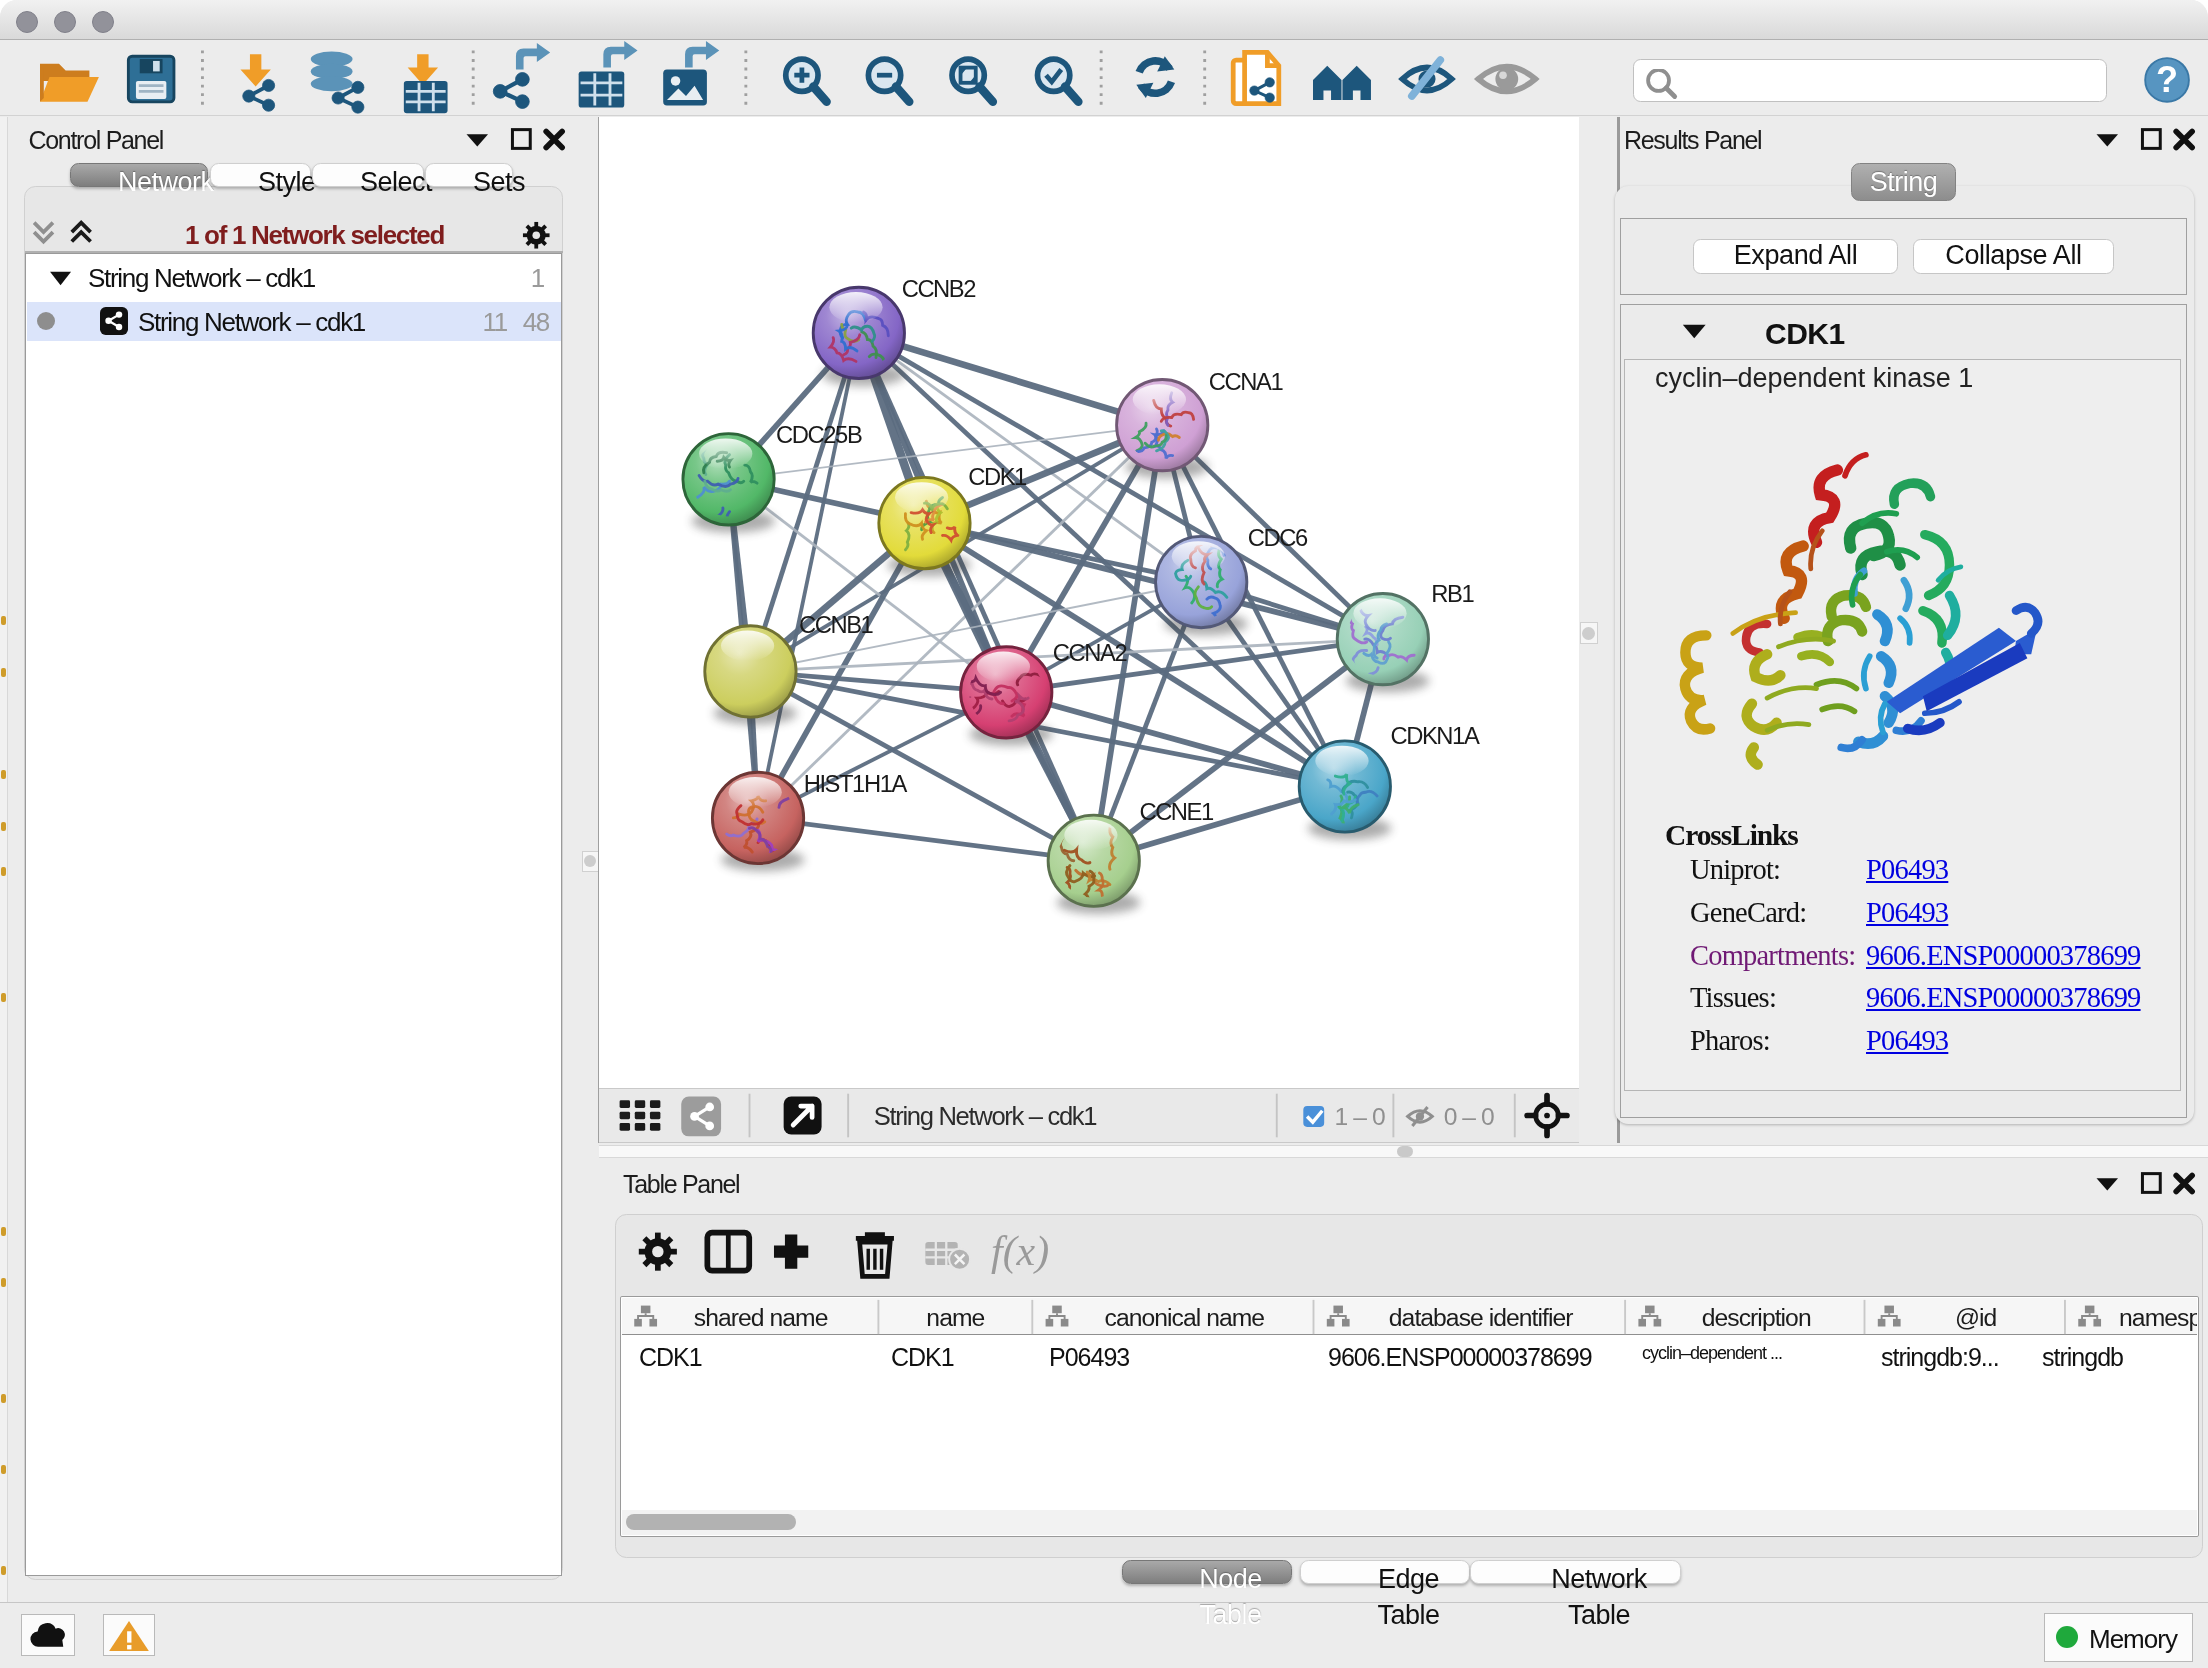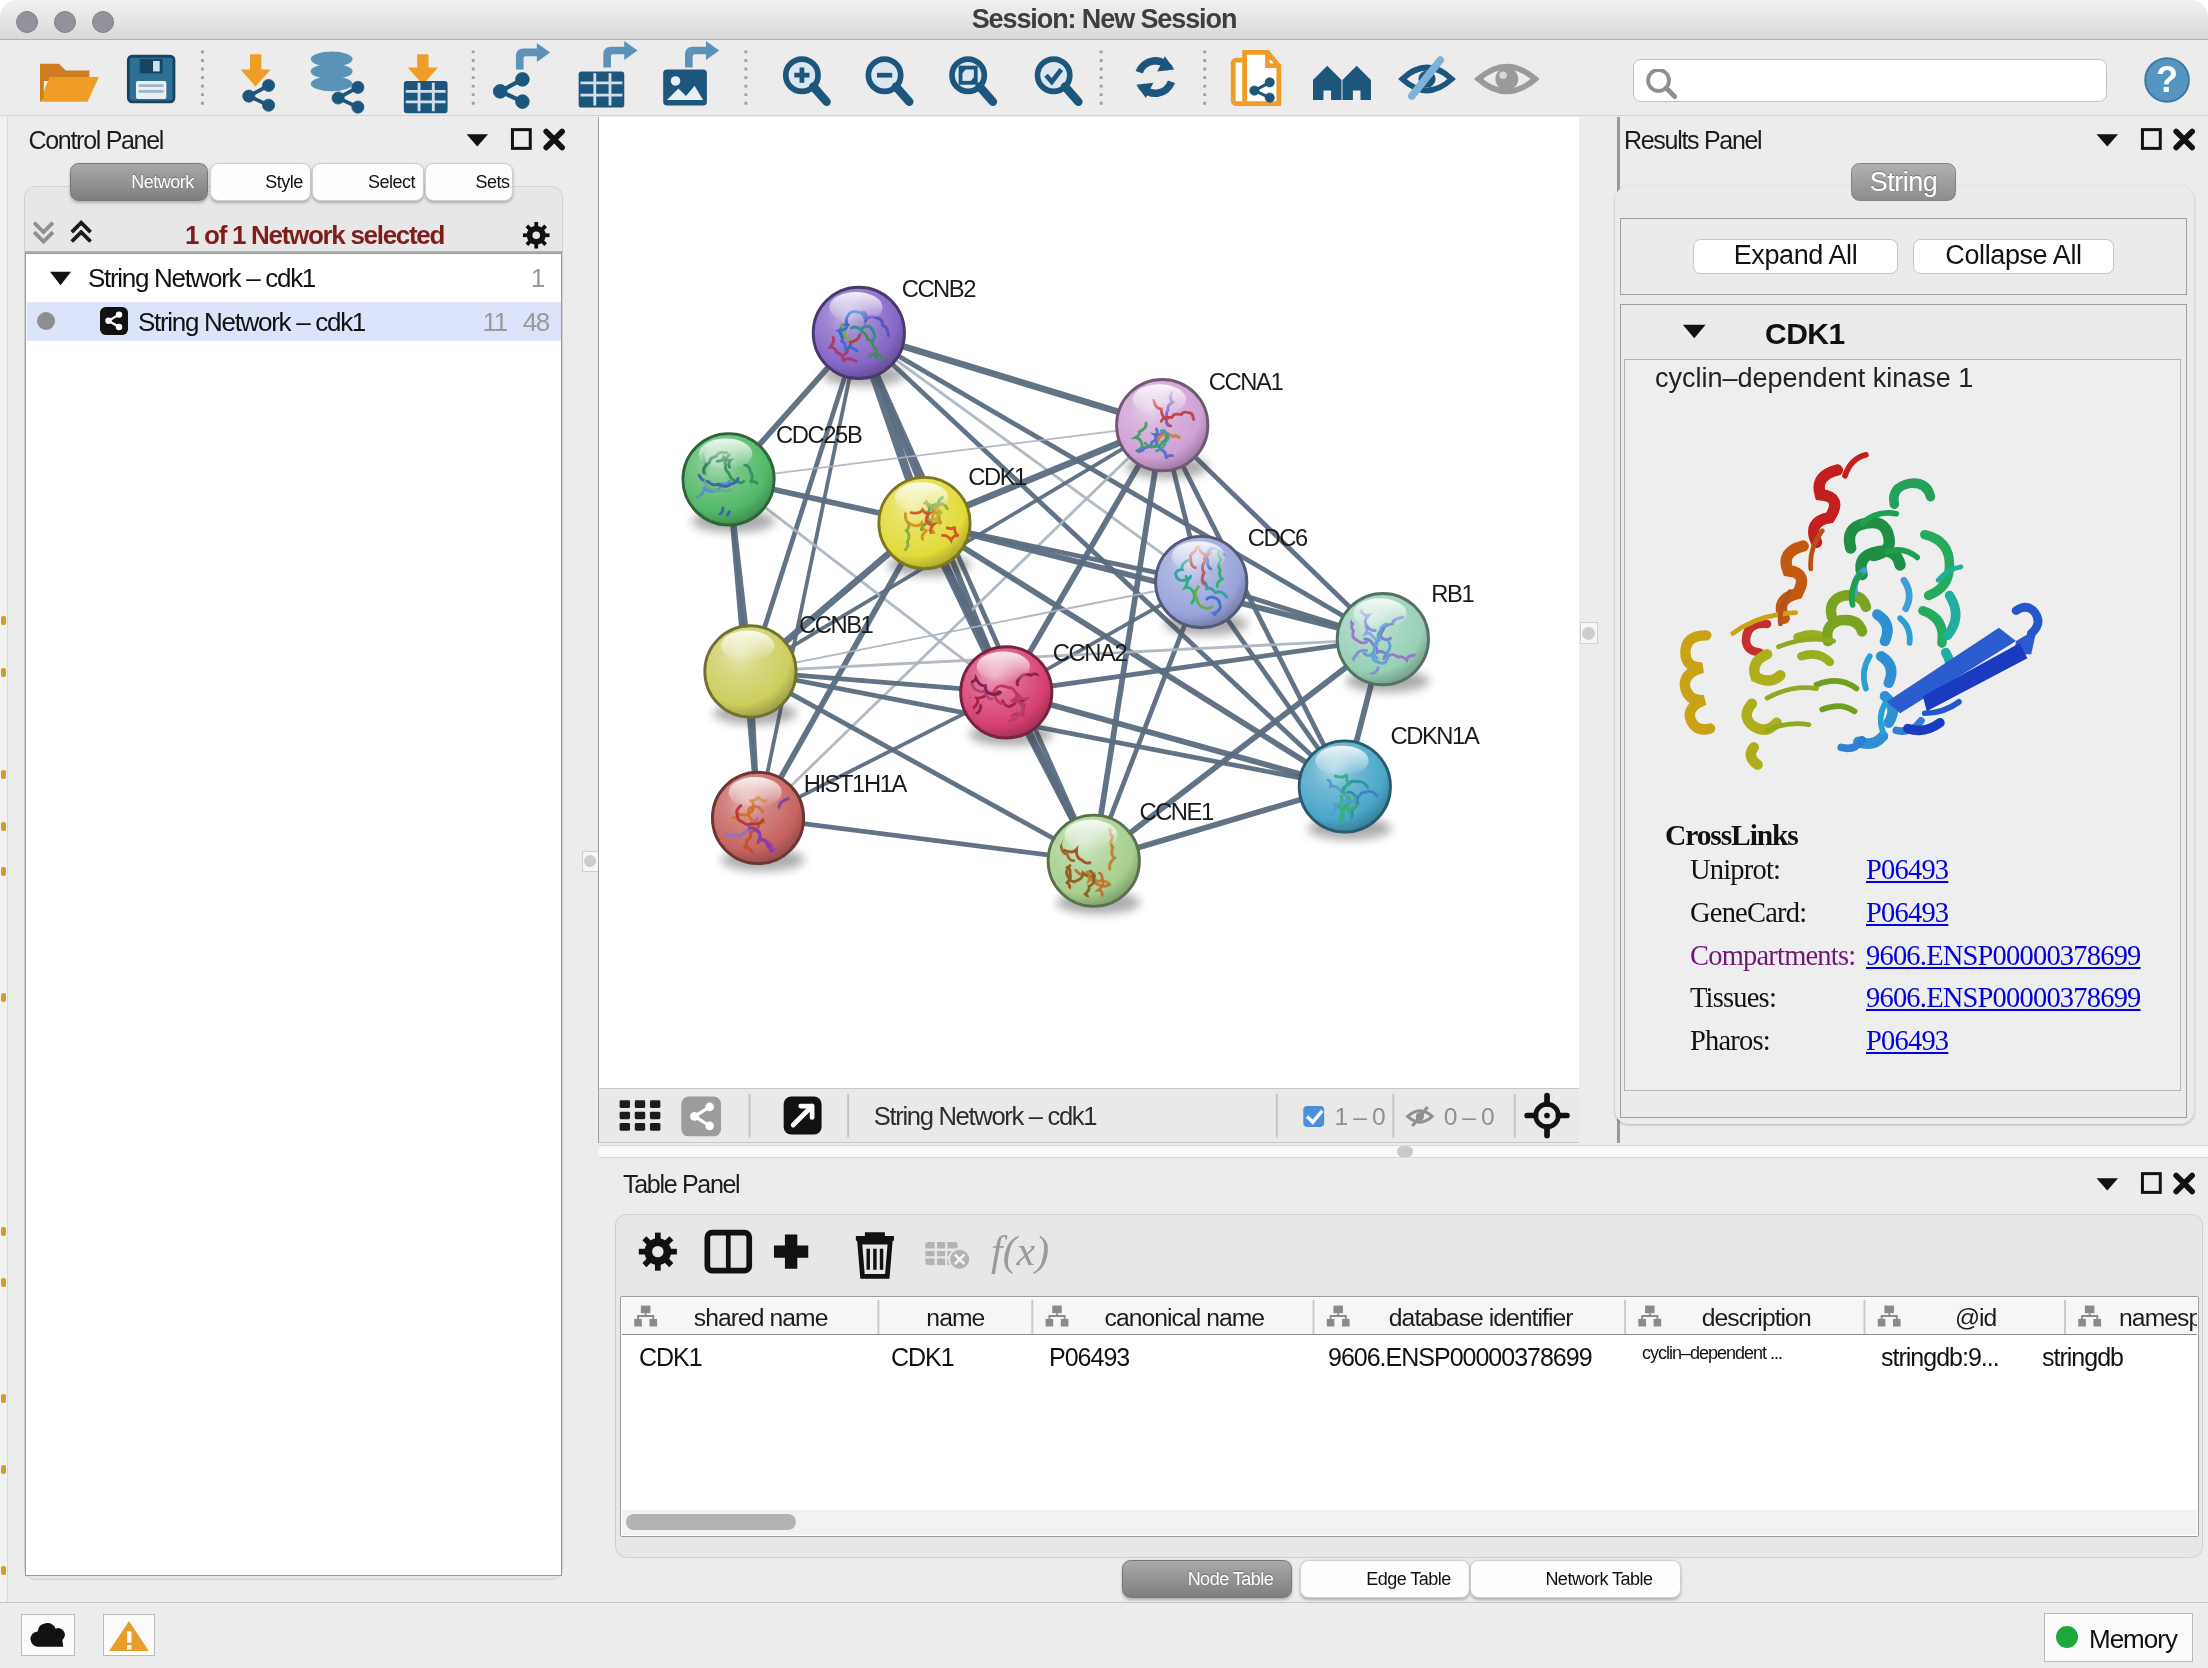--- a/index.html
+++ b/index.html
@@ -4,32 +4,31 @@
 *{box-sizing:border-box;}
 #win{position:relative;width:2208px;height:1668px;font-family:"Liberation Sans",sans-serif;background:#ececec;border-radius:17px 17px 0 0;overflow:hidden;}
 .abs{position:absolute;}
 .txt{position:absolute;white-space:nowrap;}
 #titlebar{position:absolute;left:0;top:0;width:2208px;height:40px;background:linear-gradient(#f1f1f1,#d9d9d9);border-bottom:1px solid #b0b0b0;border-radius:17px 17px 0 0;}
 .light{position:absolute;top:10.5px;width:22px;height:22px;border-radius:50%;background:#92929a;border:1px solid #80808a;}
 #toolbar{position:absolute;left:0;top:41px;width:2208px;height:75px;background:#ececec;border-bottom:1.9px solid #d2d2d2;}
 #searchbox{position:absolute;left:1633px;top:59px;width:474px;height:43px;background:#fff;border:1.9px solid #c0c0c0;border-radius:7.6px;}
 .panel-title{font-size:25px;letter-spacing:-1.3px;color:#1c1c1c;}
 .ui{font-size:26px;letter-spacing:-1.3px;}
-.tab{position:absolute;height:38px;font-size:18px;letter-spacing:-0.5px;text-align:center;line-height:36px;border-radius:8.6px;background:#fdfdfd;color:#111;border:1px solid #cfcfcf;box-shadow:0 1.9px 2.9px rgba(0,0,0,.25);z-index:6;padding-left:47px;}
+.tab{position:absolute;height:24px;font-size:27px;letter-spacing:-0.5px;text-align:center;line-height:36px;border-radius:8.6px;background:#fdfdfd;color:#111;border:1px solid #cfcfcf;box-shadow:0 1.9px 2.9px rgba(0,0,0,.25);z-index:6;padding-left:47px;}
 .tabsel{background:linear-gradient(#a9a9a9,#7e7e7e);color:#fff;border:1px solid #777;text-shadow:0 -1px 1px rgba(0,0,0,.3);}
 .serif{font-family:"Liberation Serif",serif;letter-spacing:-0.8px;}
 a.lnk{color:#0000e0;text-decoration:underline;}
 </style></head><body>
 <div id="win">
 
 <div id="titlebar">
       <div class="light" style="left:16px;"></div>
       <div class="light" style="left:54px;"></div>
       <div class="light" style="left:92px;"></div>
-      <div class="txt" style="left:0;top:3.8px;width:2208px;text-align:center;font-size:27px;letter-spacing:-1.1px;font-weight:bold;color:#3e3e3e;">Session: New Session</div>
     </div>
 <div id="toolbar"></div>
 <div id="searchbox"></div>
 <svg class="abs" style="left:1645px;top:69px;z-index:3" width="48" height="38" viewBox="0 0 50 40">
       <circle cx="14" cy="12" r="11" fill="none" stroke="#8f8f8f" stroke-width="4"></circle>
       <line x1="22" y1="20" x2="31" y2="29" stroke="#8f8f8f" stroke-width="5" stroke-linecap="round"></line>
     </svg>
 <svg class="abs" style="left:0;top:41px" width="2208" height="76" viewBox="0 0 2322 80">
       <defs>
         <g id="shareg">

